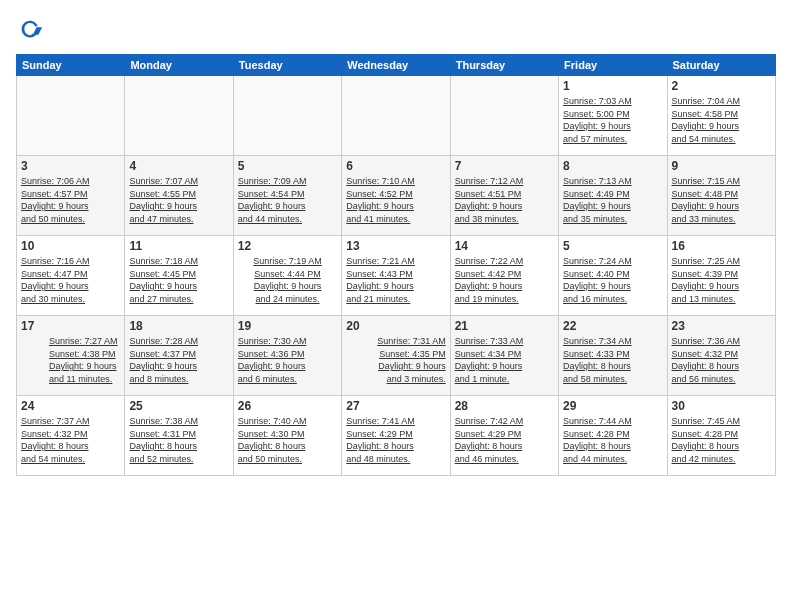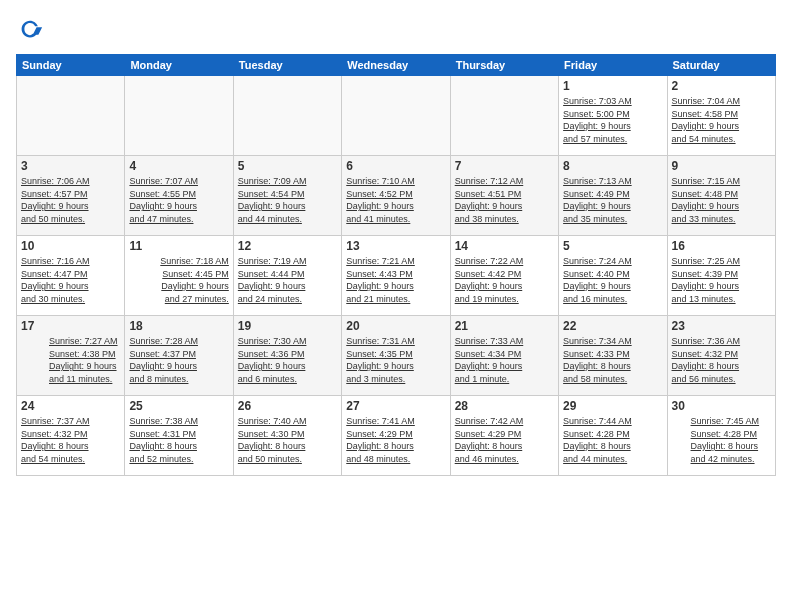--- a/index.html
+++ b/index.html
@@ -209,28 +209,28 @@
         <tr>
           <td>
             <span class="day-num">10</span>
             <div class="day-info" style="white-space: pre-line;">Sunrise: 7:16 AM
 Sunset: 4:47 PM
 Daylight: 9 hours
 and 30 minutes.</div>
           </td>
           <td>
             <span class="day-num">11</span>
-            <div class="day-info" style="white-space: pre-line; text-align: right;">Sunrise: 7:18 AM
+            <div class="day-info" style="white-space: pre-line;">Sunrise: 7:18 AM
 Sunset: 4:45 PM
 Daylight: 9 hours
 and 27 minutes.</div>
           </td>
           <td>
             <span class="day-num">12</span>
-            <div class="day-info" style="white-space: pre-line;">Sunrise: 7:19 AM
+            <div class="day-info" style="white-space: pre-line; text-align: center;">Sunrise: 7:19 AM
 Sunset: 4:44 PM
 Daylight: 9 hours
 and 24 minutes.</div>
           </td>
           <td>
             <span class="day-num">13</span>
             <div class="day-info" style="white-space: pre-line;">Sunrise: 7:21 AM
 Sunset: 4:43 PM
 Daylight: 9 hours
 and 21 minutes.</div>
@@ -274,21 +274,21 @@
           </td>
           <td class="alt-row">
             <span class="day-num">19</span>
             <div class="day-info" style="white-space: pre-line;">Sunrise: 7:30 AM
 Sunset: 4:36 PM
 Daylight: 9 hours
 and 6 minutes.</div>
           </td>
           <td class="alt-row">
             <span class="day-num">20</span>
-            <div class="day-info" style="white-space: pre-line;">Sunrise: 7:31 AM
+            <div class="day-info" style="white-space: pre-line; text-align: right;">Sunrise: 7:31 AM
 Sunset: 4:35 PM
 Daylight: 9 hours
 and 3 minutes.</div>
           </td>
           <td class="alt-row">
             <span class="day-num">21</span>
             <div class="day-info" style="white-space: pre-line;">Sunrise: 7:33 AM
 Sunset: 4:34 PM
 Daylight: 9 hours
 and 1 minute.</div>
@@ -346,21 +346,21 @@
           </td>
           <td>
             <span class="day-num">29</span>
             <div class="day-info" style="white-space: pre-line;">Sunrise: 7:44 AM
 Sunset: 4:28 PM
 Daylight: 8 hours
 and 44 minutes.</div>
           </td>
           <td>
             <span class="day-num">30</span>
-            <div class="day-info" style="white-space: pre-line; margin-left: 19px;">Sunrise: 7:45 AM
+            <div class="day-info" style="white-space: pre-line;">Sunrise: 7:45 AM
 Sunset: 4:28 PM
 Daylight: 8 hours
 and 42 minutes.</div>
           </td>
         </tr>
       </tbody>
   </table>
 </div>
 
 </body></html>

